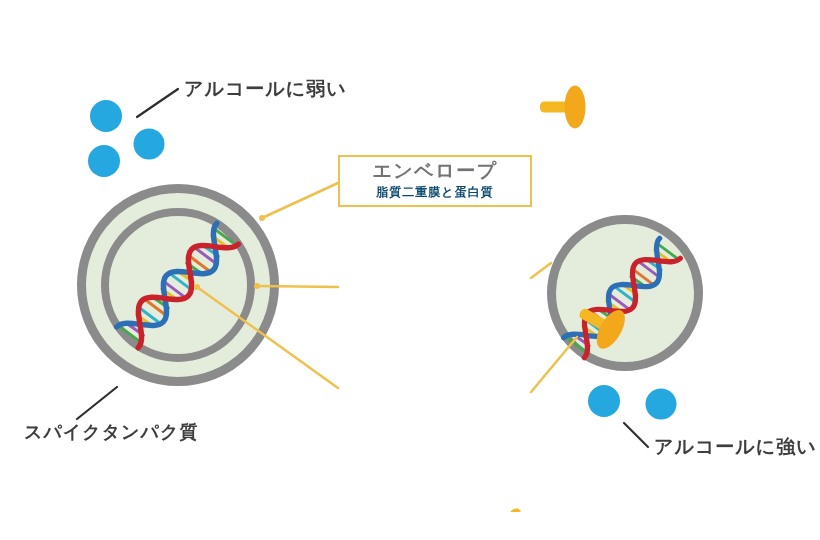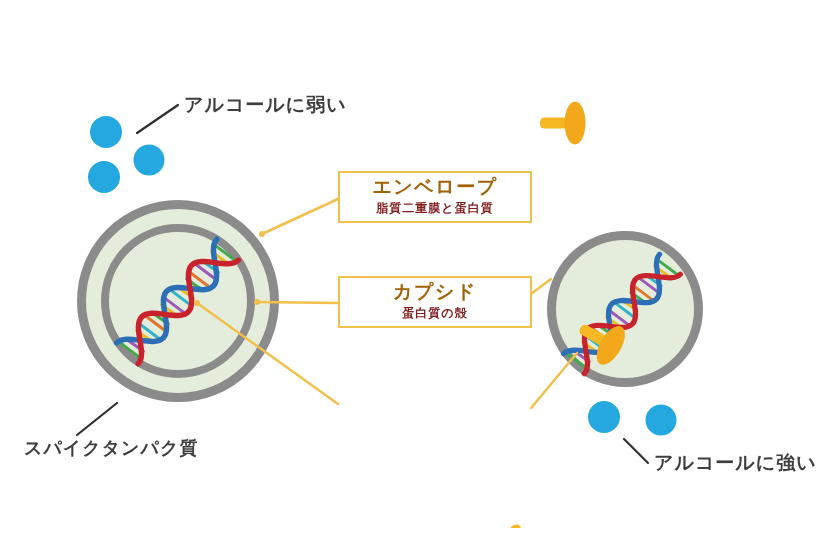--- a/index.html
+++ b/index.html
@@ -2,21 +2,20 @@
 <html><head>
 <meta charset="utf-8">
 <style>
   html,body{margin:0;padding:0;background:#fff;}
   .canvas{
     position:relative;
     width:820px;height:512px;
     background:#ffffff;
     overflow:hidden;
     font-family:"Liberation Sans","DejaVu Sans",sans-serif;
-    margin-top:16px;
   }
   .canvas svg{position:absolute;left:0;top:0;}
   .floating-label{
     position:absolute;
     font-weight:bold;
     color:#3e3e3e;
     letter-spacing:1px;
     white-space:nowrap;
   }
   #lbl-weak{left:184px;top:76px;font-size:19px;}
@@ -30,25 +29,25 @@
     border:2px solid #efc04c;
     box-sizing:border-box;
     display:flex;flex-direction:column;
     align-items:center;justify-content:center;
     text-align:center;
   }
   #box-envelope{top:155px;}
   #box-capsid{top:260px;}
   #box-nucleic{top:363px;}
   .box-title{
-    font-size:19px;font-weight:bold;color:#a16207;
+    font-size:19px;font-weight:bold;color:#737373;
     letter-spacing:1.5px;line-height:1.1;
   }
   .box-sub{
-    font-size:12px;font-weight:bold;color:#7f1d1d;
+    font-size:12px;font-weight:bold;color:#0c4a6e;
     letter-spacing:1px;margin-top:2px;
   }
 </style>
 </head>
 <body>
 
 <div class="canvas">
 
 <svg width="820" height="540" viewBox="0 0 820 540">
   <defs>
@@ -136,18 +135,14 @@
 </svg>
 
 <div class="floating-label" id="lbl-weak">アルコールに弱い</div>
 <div class="floating-label" id="lbl-strong">アルコールに強い</div>
 <div class="floating-label" id="lbl-spike">スパイクタンパク質</div>
 
 <div class="label-box" id="box-envelope">
   <div class="box-title">エンベロープ</div>
   <div class="box-sub">脂質二重膜と蛋白質</div>
 </div>
-<div class="label-box" id="box-capsid">
-  <div class="box-title">カプシド</div>
-  <div class="box-sub">蛋白質の殻</div>
-</div>
 
 </div>
 
 </body></html>

